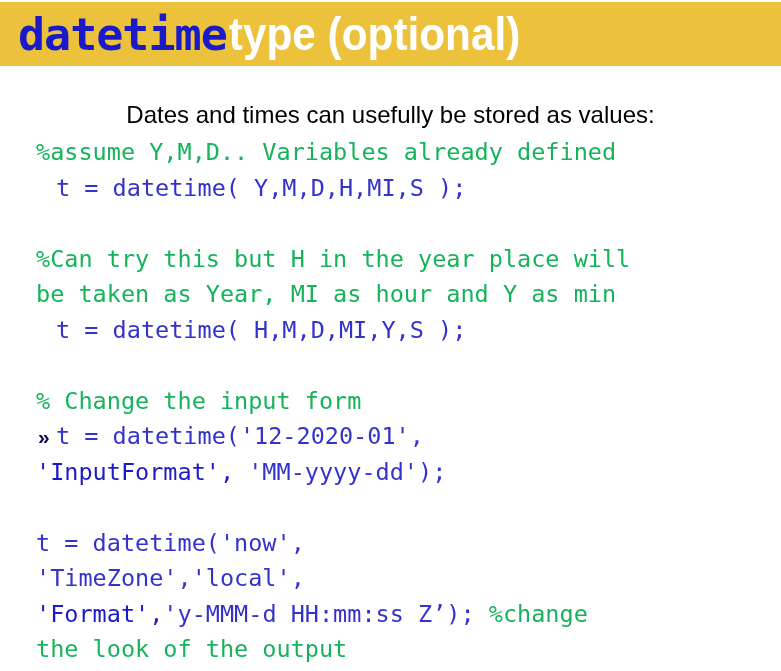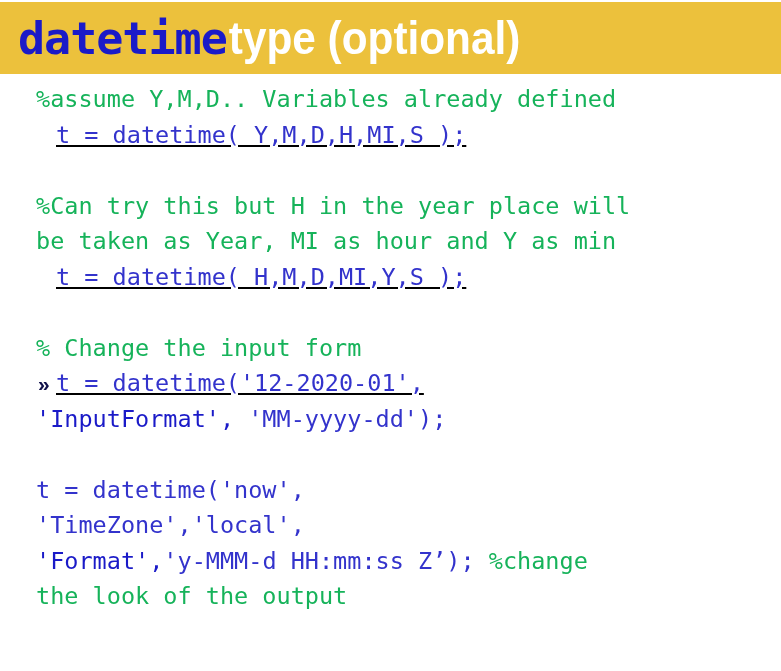--- a/index.html
+++ b/index.html
@@ -14,21 +14,21 @@
     font-family: "Liberation Sans", sans-serif;
     position: relative;
   }
 
   
   .title-banner {
     position: absolute;
     left: 0;
     top: 2px;
     width: 781px;
-    height: 72px;
+    height: 64px;
     background: #ecc13c;
     display: flex;
     align-items: center;
     overflow: hidden;
     white-space: nowrap;
   }
   .title-mono {
     font-family: "DejaVu Sans Mono", "Liberation Mono", monospace;
     font-weight: bold;
     font-size: 45px;
@@ -74,21 +74,21 @@
     line-height: 35.5px;
     padding-top: 8px;
     white-space: pre;
   }
   .code-line {
     position: relative;
     height: 35.5px;
     white-space: pre;
     overflow: visible;
   }
-  .code-line.indent-cmd { padding-left: 56px; text-decoration: underline; }
+  .code-line.indent-cmd { padding-left: 56px; }
   .code-line.indent-cont { padding-left: 36px; }
   .code-line.blank { height: 35.5px; }
 
   .tok-comment { color: #16b35a; }
   .tok-code    { color: #3333cc; }
   .tok-bold    { color: #1a1ac8; font-weight: normal; }
 
   .prompt-marker {
     position: absolute;
     left: 38px;
@@ -103,16 +103,17 @@
 </head>
 <body>
 
 <div class="title-banner">
   <span class="title-mono">datetime</span>
   <span class="title-sans">type (optional)</span>
 </div>
 
 <div class="slide-body">
 
+  <div class="lead-line">Dates and times can usefully be stored as values:</div>
 
   <div class="code-area"><div class="code-line indent-cont"><span class="tok-comment">%assume Y,M,D.. Variables already defined</span></div><div class="code-line indent-cmd"><span class="tok-code">t = datetime( Y,M,D,H,MI,S );</span></div><div class="code-line indent-cont blank"></div><div class="code-line indent-cont"><span class="tok-comment">%Can try this but H in the year place will</span></div><div class="code-line indent-cont"><span class="tok-comment">be taken as Year, MI as hour and Y as min</span></div><div class="code-line indent-cmd"><span class="tok-code">t = datetime( H,M,D,MI,Y,S );</span></div><div class="code-line indent-cont blank"></div><div class="code-line indent-cont"><span class="tok-comment">% Change the input form</span></div><div class="code-line indent-cmd"><span class="prompt-marker">»</span><span class="tok-code">t = datetime('12-2020-01',</span></div><div class="code-line indent-cont"><span class="tok-bold">'InputFormat',</span><span class="tok-code"> 'MM-yyyy-dd');</span></div><div class="code-line indent-cont blank"></div><div class="code-line indent-cont"><span class="tok-code">t = datetime('now',</span></div><div class="code-line indent-cont"><span class="tok-code">'TimeZone','local',</span></div><div class="code-line indent-cont"><span class="tok-bold">'Format',</span><span class="tok-code">'y-MMM-d HH:mm:ss Z’); </span><span class="tok-comment">%change</span></div><div class="code-line indent-cont"><span class="tok-comment">the look of the output</span></div></div>
 
 </div>
 
 </body></html>

